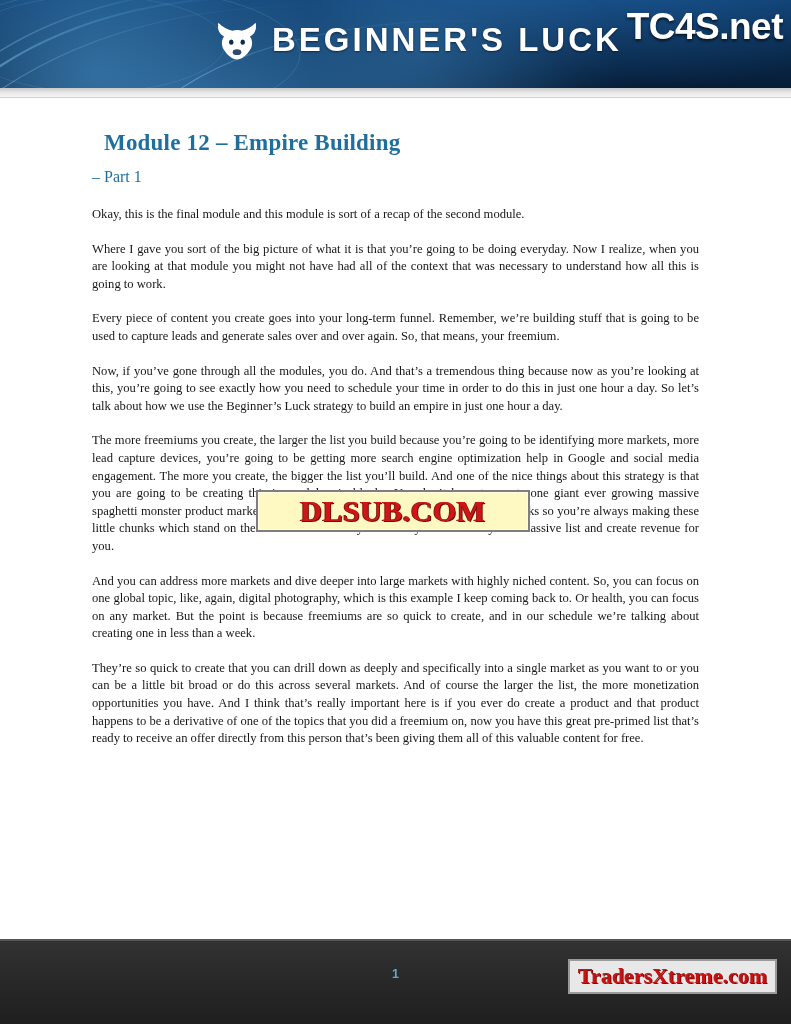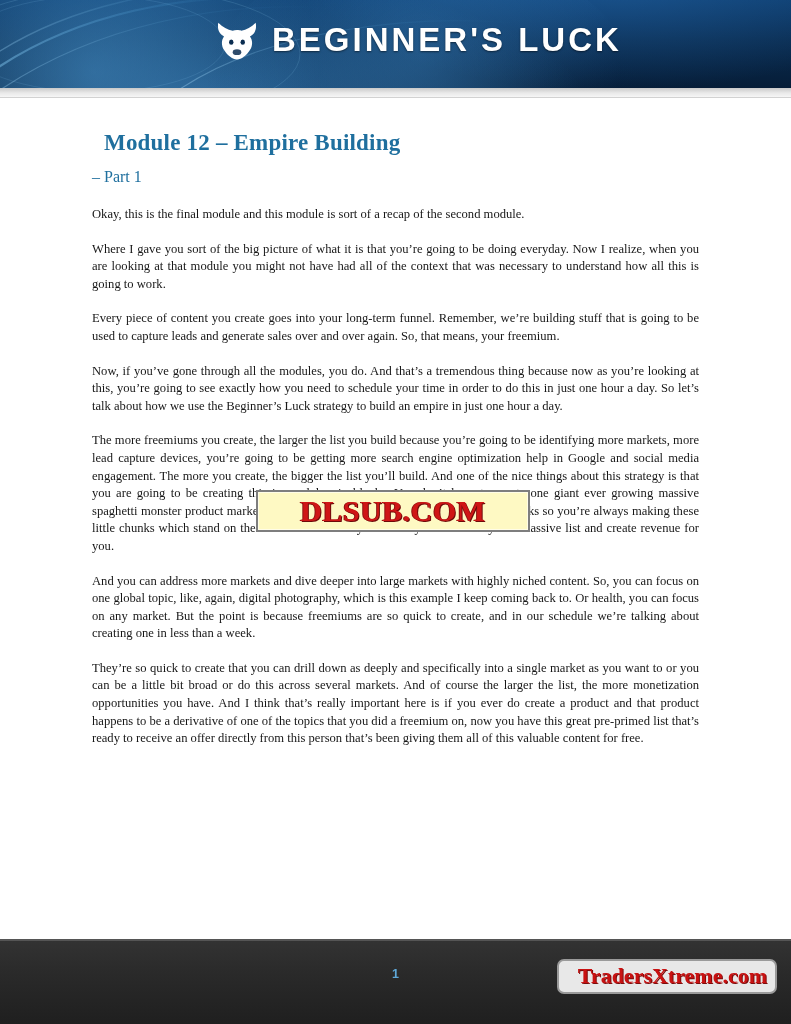--- a/index.html
+++ b/index.html
@@ -198,22 +198,22 @@
     font-family: "Liberation Sans", sans-serif;
     font-size: 12.5px;
     font-weight: 700;
   }
   .footer-badge {
     position: absolute;
     right: 14px;
     top: 20px;
     background: #e8e8e8;
     border: 2px solid #9a9a9a;
-    padding: 2px 8px 3px 19px;
-    border-radius: 7px;
+    padding: 2px 8px 3px 8px;
+    border-radius: 0;
     text-align: right;
   }
   .footer-badge span {
     font-family: "Liberation Serif", serif;
     font-weight: 700;
     font-size: 22px;
     color: #c91212;
     text-shadow: 1px 1px 0 #7a0b0b;
     white-space: nowrap;
   }
@@ -248,20 +248,21 @@
     <div class="brand-wrap">
       <svg class="bull-icon" viewBox="0 0 64 60">
         <path fill="#ffffff" d="M6 6 C4 16 8 22 14 25 C10 30 10 38 14 44 C19 52 26 57 32 57 C38 57 45 52 50 44 C54 38 54 30 50 25 C56 22 60 16 58 6 C52 12 45 16 38 17 C35 16 29 16 26 17 C19 16 12 12 6 6 Z"></path>
         <ellipse cx="24" cy="33" rx="3.1" ry="3.6" fill="#0a2c50"></ellipse>
         <ellipse cx="40" cy="33" rx="3.1" ry="3.6" fill="#0a2c50"></ellipse>
         <ellipse cx="32" cy="47" rx="6" ry="4" fill="#0a2c50" opacity="0.85"></ellipse>
       </svg>
       <div class="brand-title">BEGINNER'S  LUCK</div>
     </div>
 
+    <div class="site-badge">TC4S.net</div>
   </div>
   <div class="header-underline"></div>
 
   <div class="content">
     <h1 class="doc-title">Module 12 – Empire Building</h1>
     <div class="doc-subtitle">– Part 1</div>
 
     <div class="body-text">
       <p class="left">Okay, this is the final module and this module is sort of a recap of the second module.</p>
       <p>Where I gave you sort of the big picture of what it is that you’re going to be doing everyday. Now I realize, when you are looking at that module you might not have had all of the context that was necessary to understand how all this is going to work.</p>

